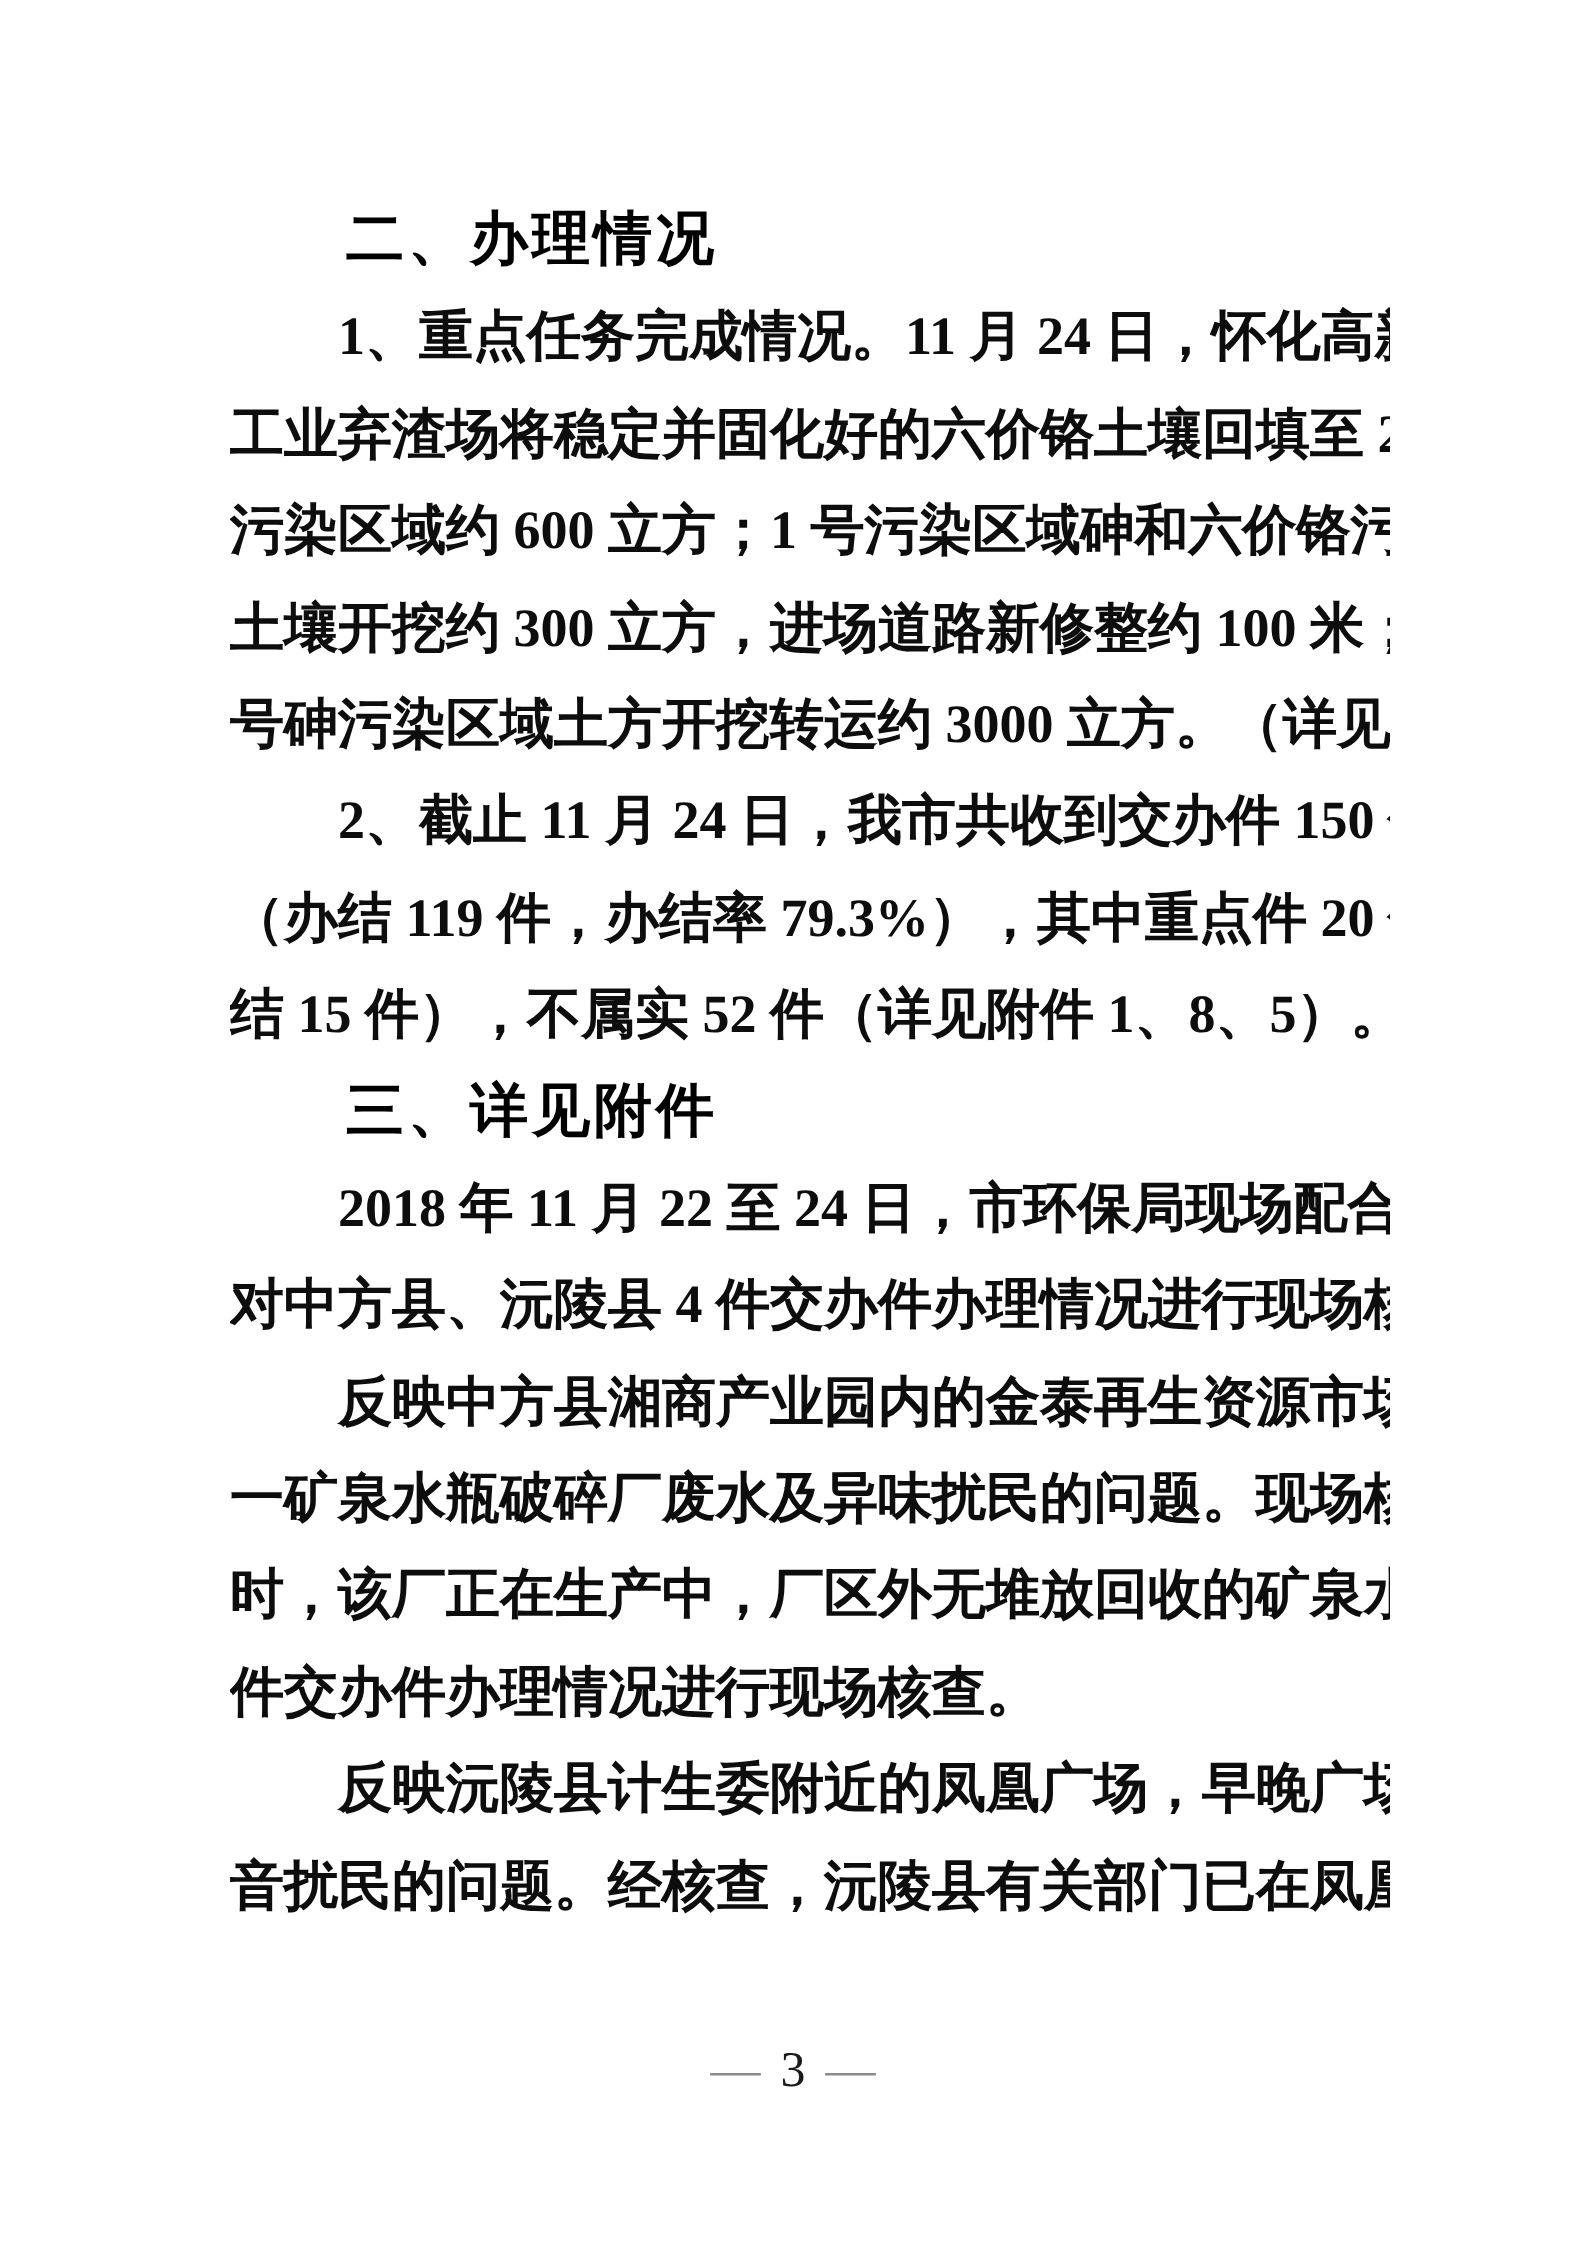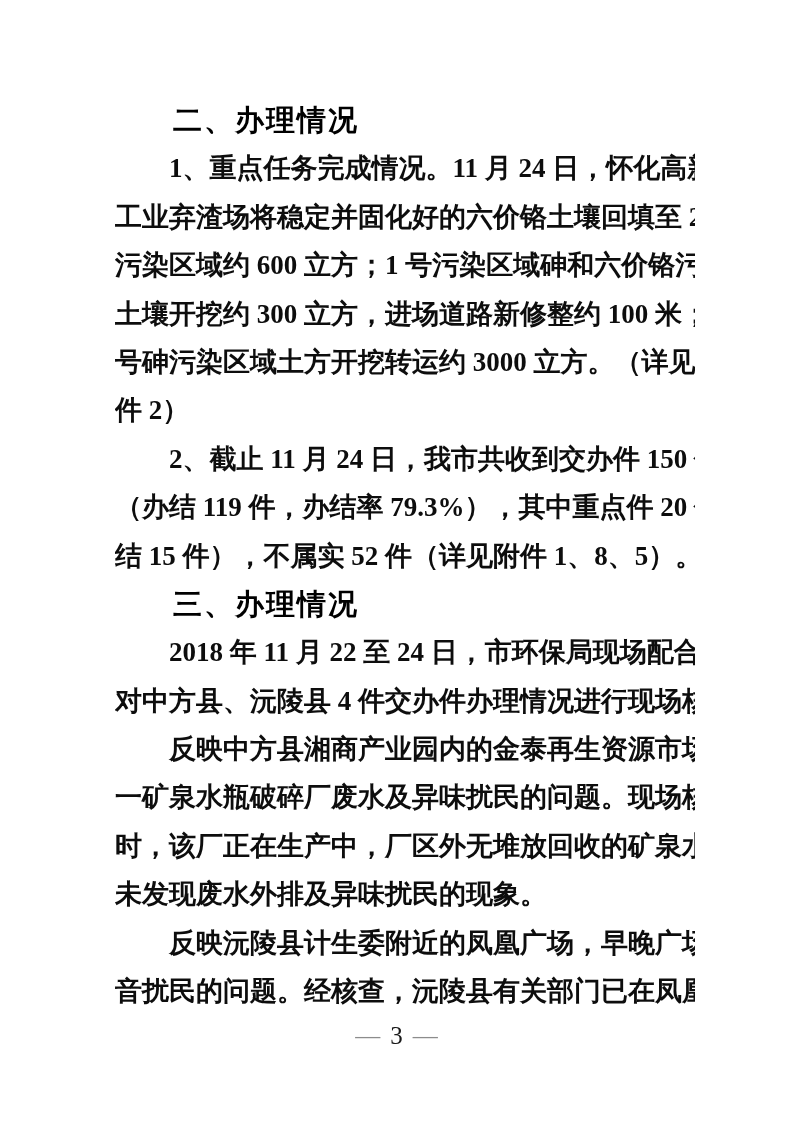--- a/index.html
+++ b/index.html
@@ -66,31 +66,30 @@
 <body>
 
 <div class="page">
   <div class="content">
     <div class="line heading indent">二、办理情况</div>
     <div class="line justify indent">1、重点任务完成情况。11 月 24 日，怀化高新区</div>
     <div class="line justify">工业弃渣场将稳定并固化好的六价铬土壤回填至 2 号</div>
     <div class="line justify">污染区域约 600 立方；1 号污染区域砷和六价铬污染</div>
     <div class="line justify">土壤开挖约 300 立方，进场道路新修整约 100 米；3</div>
     <div class="line justify">号砷污染区域土方开挖转运约 3000 立方。（详见附</div>
-    <div class="line">件 2）</div>
     <div class="line justify indent">2、截止 11 月 24 日，我市共收到交办件 150 件</div>
     <div class="line justify">（办结 119 件，办结率 79.3%），其中重点件 20 件（办</div>
     <div class="line">结 15 件），不属实 52 件（详见附件 1、8、5）。</div>
-    <div class="line heading indent">三、办理情况</div>
+    <div class="line heading indent">三、详见附件</div>
     <div class="line justify indent">2018 年 11 月 22 至 24 日，市环保局现场配合组</div>
     <div class="line justify">对中方县、沅陵县 4 件交办件办理情况进行现场核查。</div>
     <div class="line justify indent">反映中方县湘商产业园内的金泰再生资源市场里</div>
     <div class="line justify">一矿泉水瓶破碎厂废水及异味扰民的问题。现场核查</div>
     <div class="line justify">时，该厂正在生产中，厂区外无堆放回收的矿泉水瓶，</div>
-    <div class="line">未发现废水外排及异味扰民的现象。</div>
+    <div class="line">件交办件办理情况进行现场核查。</div>
     <div class="line justify indent">反映沅陵县计生委附近的凤凰广场，早晚广场舞噪</div>
     <div class="line justify">音扰民的问题。经核查，沅陵县有关部门已在凤凰广</div>
   </div>
 
   <div class="footer">
     <span class="dash">—</span><span class="num">3</span><span class="dash">—</span>
   </div>
 </div>
 
 </body></html>

